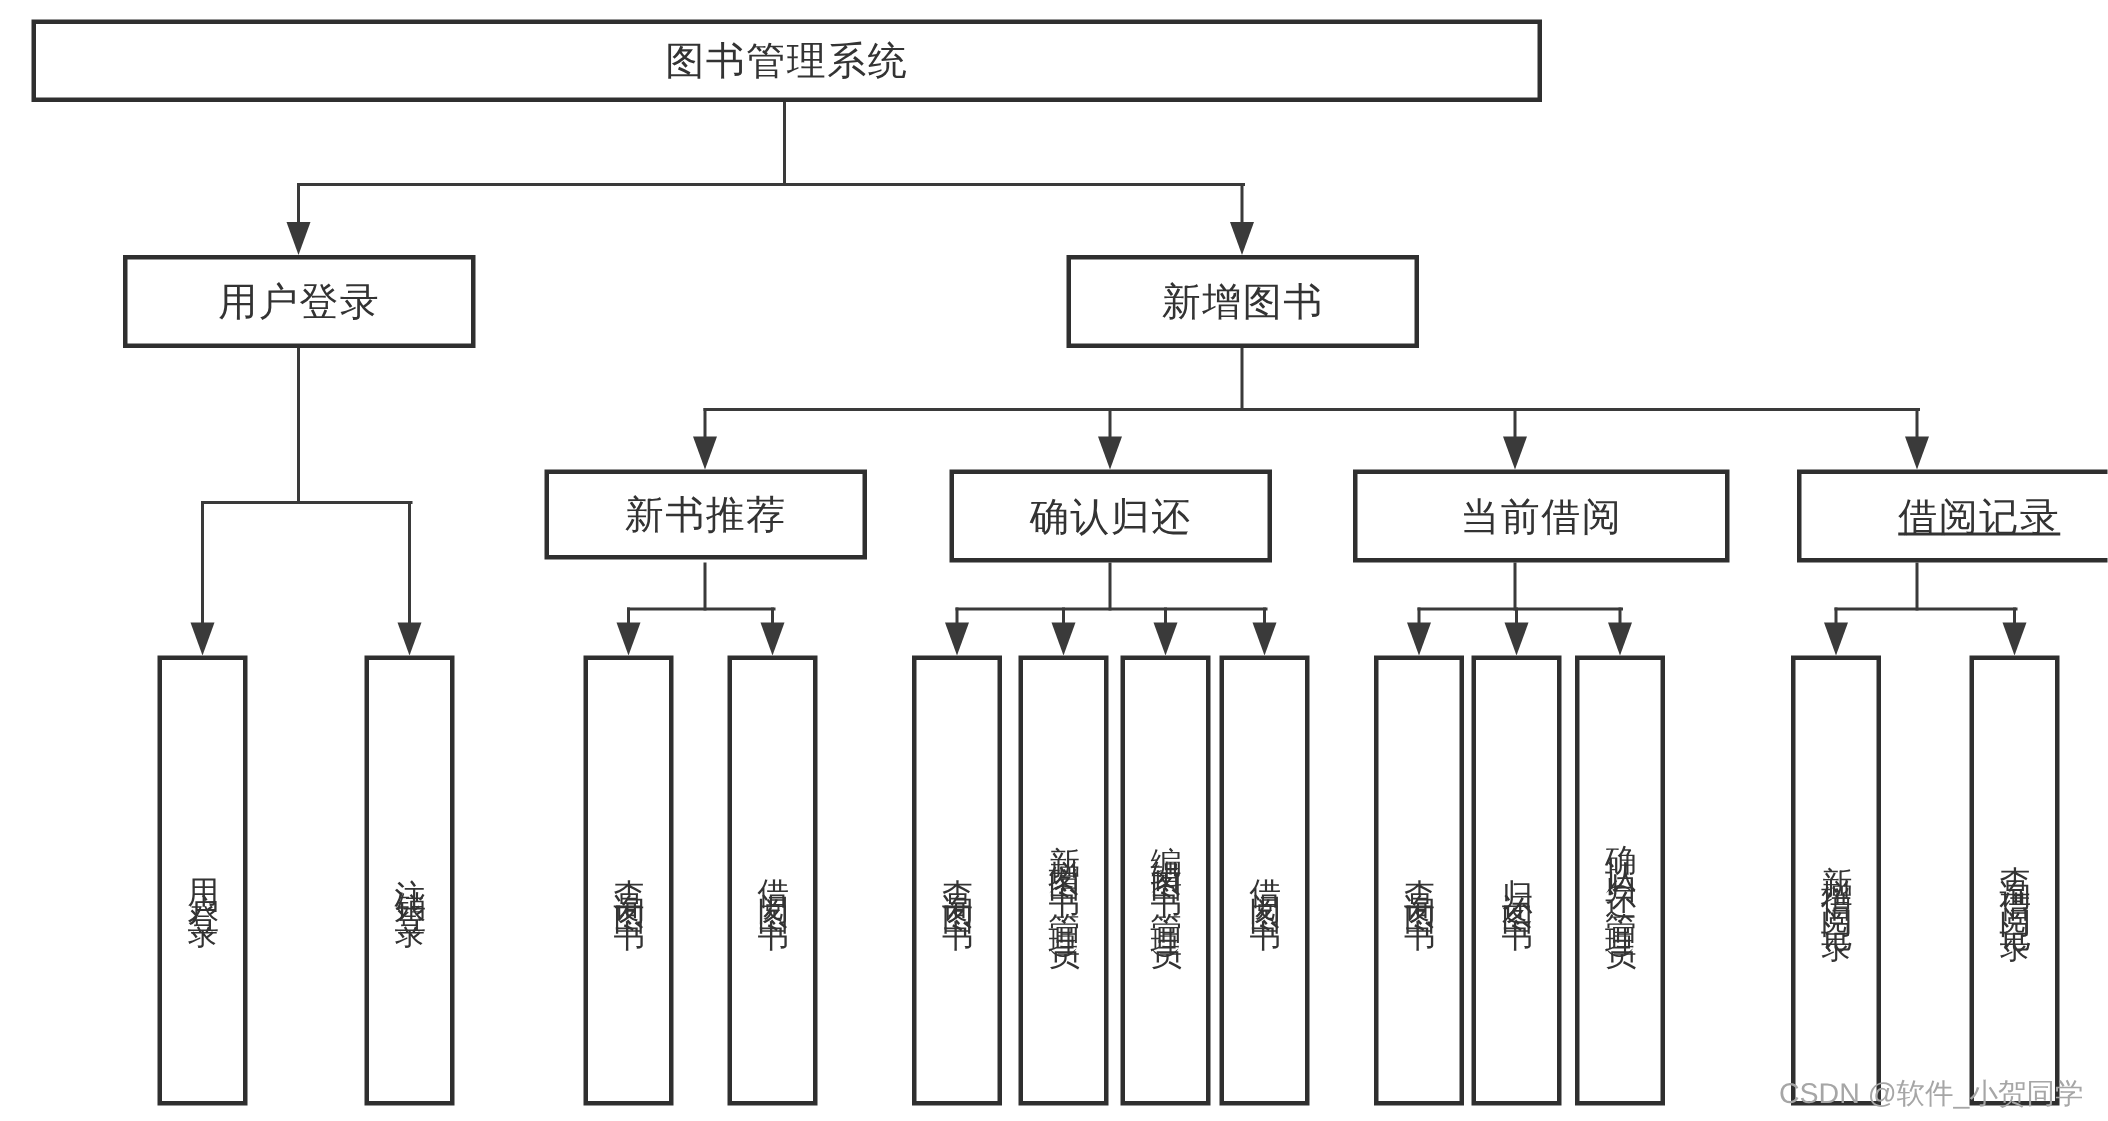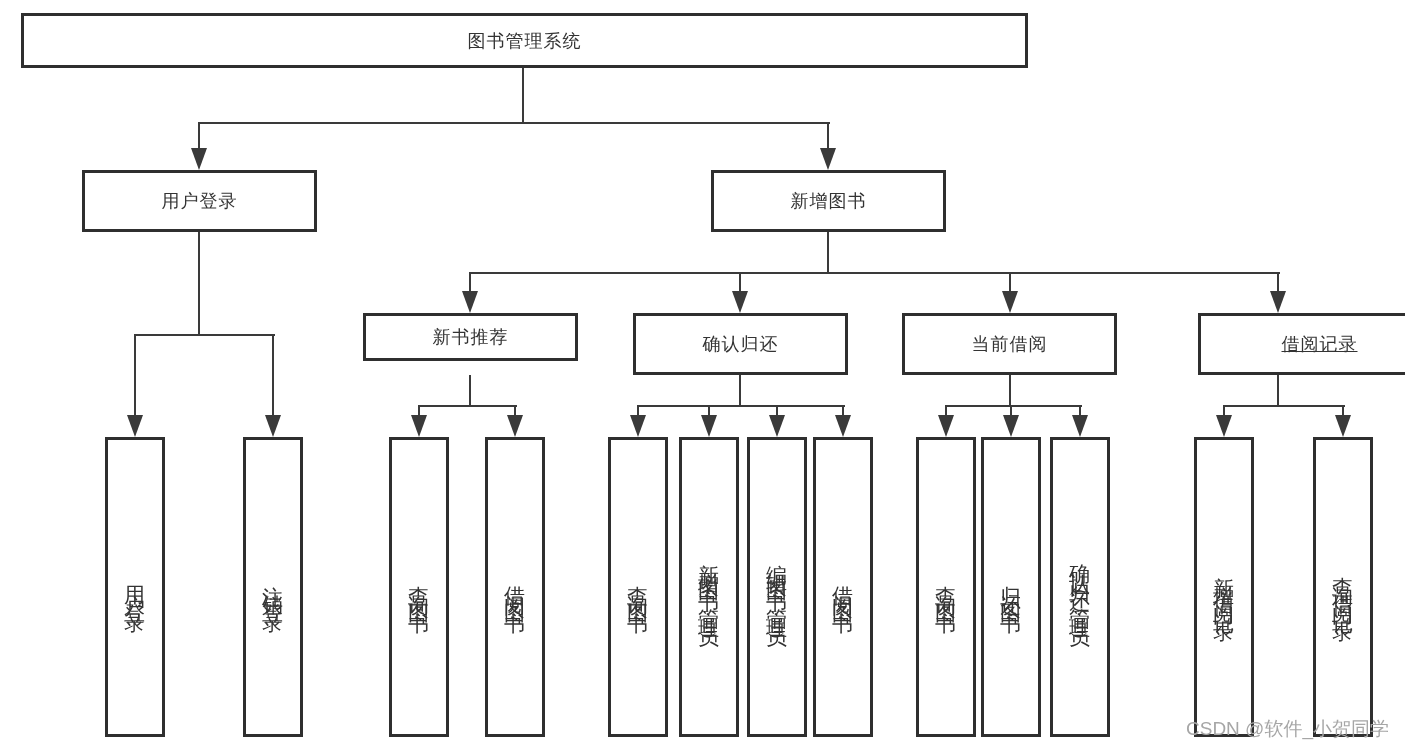--- a/index.html
+++ b/index.html
@@ -6,21 +6,21 @@
   body{
     width:1405px;height:747px;position:relative;background:#ffffff;
     font-family:"Liberation Sans","DejaVu Sans",sans-serif;
     overflow:hidden;
   }
   .box{
     position:absolute;background:#ffffff;border:3px solid #2f2f2f;
     box-sizing:border-box;display:flex;align-items:center;justify-content:center;
     color:#333333;
   }
-  .hlabel{font-size:18px;letter-spacing:1px;white-space:nowrap;}
+  .hlabel{font-size:26px;letter-spacing:1px;white-space:nowrap;}
   .vlabel{
     writing-mode:vertical-rl;text-orientation:mixed;
     font-size:21px;letter-spacing:9px;line-height:1;white-space:nowrap;
   }
   .line{position:absolute;background:#3a3a3a;}
   .arrow{
     position:absolute;width:0;height:0;
     border-left:8px solid transparent;border-right:8px solid transparent;
     border-top:22px solid #3a3a3a;
   }
@@ -61,27 +61,27 @@
 <div class="line" style="left:469px;top:272px;width:811px;height:2px;"></div>
 <div class="line" style="left:469px;top:272px;width:2px;height:22px;"></div>
 <div class="arrow" style="left:462px;top:291px;"></div>
 <div class="line" style="left:739px;top:272px;width:2px;height:22px;"></div>
 <div class="arrow" style="left:732px;top:291px;"></div>
 <div class="line" style="left:1009px;top:272px;width:2px;height:22px;"></div>
 <div class="arrow" style="left:1002px;top:291px;"></div>
 <div class="line" style="left:1277px;top:272px;width:2px;height:22px;"></div>
 <div class="arrow" style="left:1270px;top:291px;"></div>
 
-<div class="box" style="left:363px;top:313px;width:215px;height:48px;">
+<div class="box" style="left:363px;top:313px;width:215px;height:60px;">
   <span class="hlabel">新书推荐</span>
 </div>
 <div class="box" style="left:633px;top:313px;width:215px;height:62px;">
   <span class="hlabel">确认归还</span>
 </div>
-<div class="box" style="left:902px;top:313px;width:215px;height:62px;font-family:Liberation Serif, serif;">
+<div class="box" style="left:902px;top:313px;width:251px;height:62px;font-family:Liberation Serif, serif;">
   <span class="hlabel">当前借阅</span>
 </div>
 <div class="box" style="left:1198px;top:313px;width:243px;height:62px;text-decoration:underline;">
   <span class="hlabel">借阅记录</span>
 </div>
 
 <div class="line" style="left:469px;top:375px;width:2px;height:32px;"></div>
 <div class="line" style="left:418px;top:405px;width:99px;height:2px;"></div>
 <div class="line" style="left:418px;top:405px;width:2px;height:12px;"></div>
 <div class="arrow" style="left:411px;top:415px;"></div>

